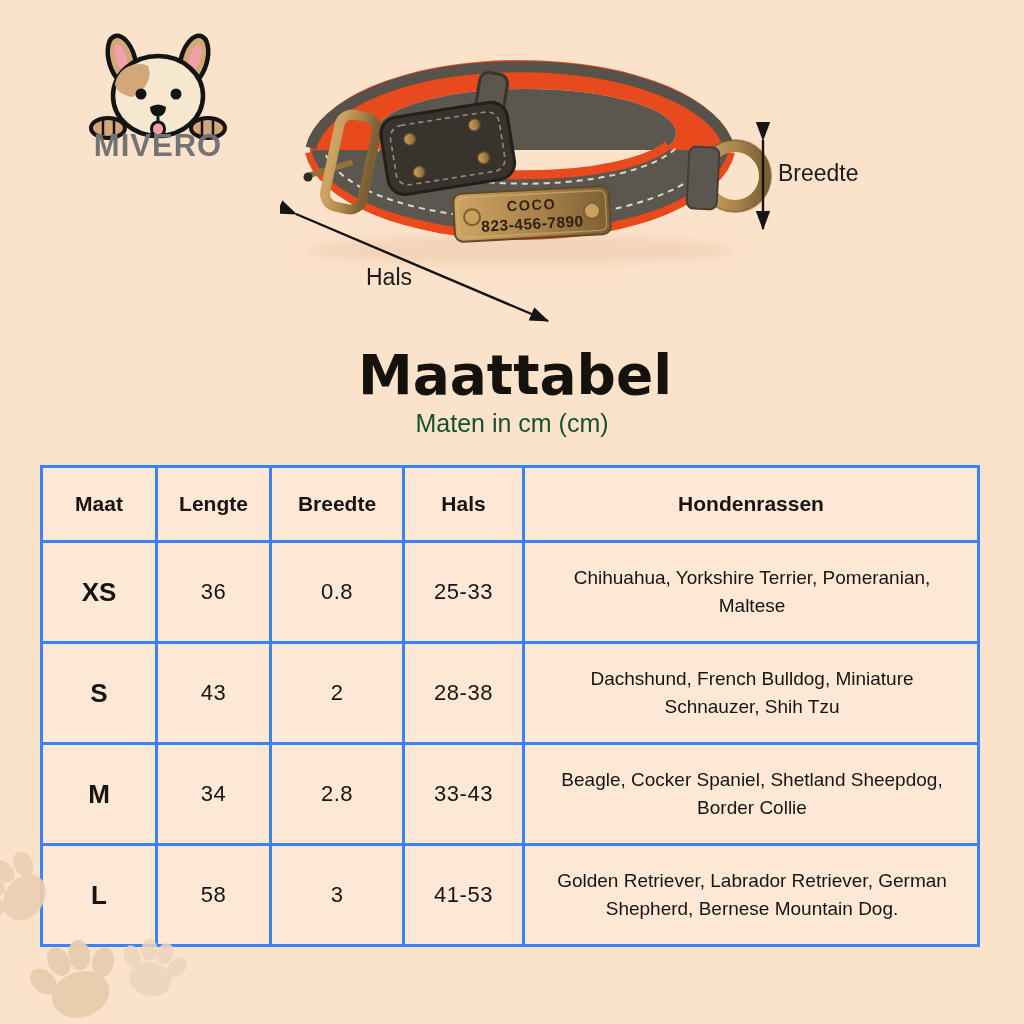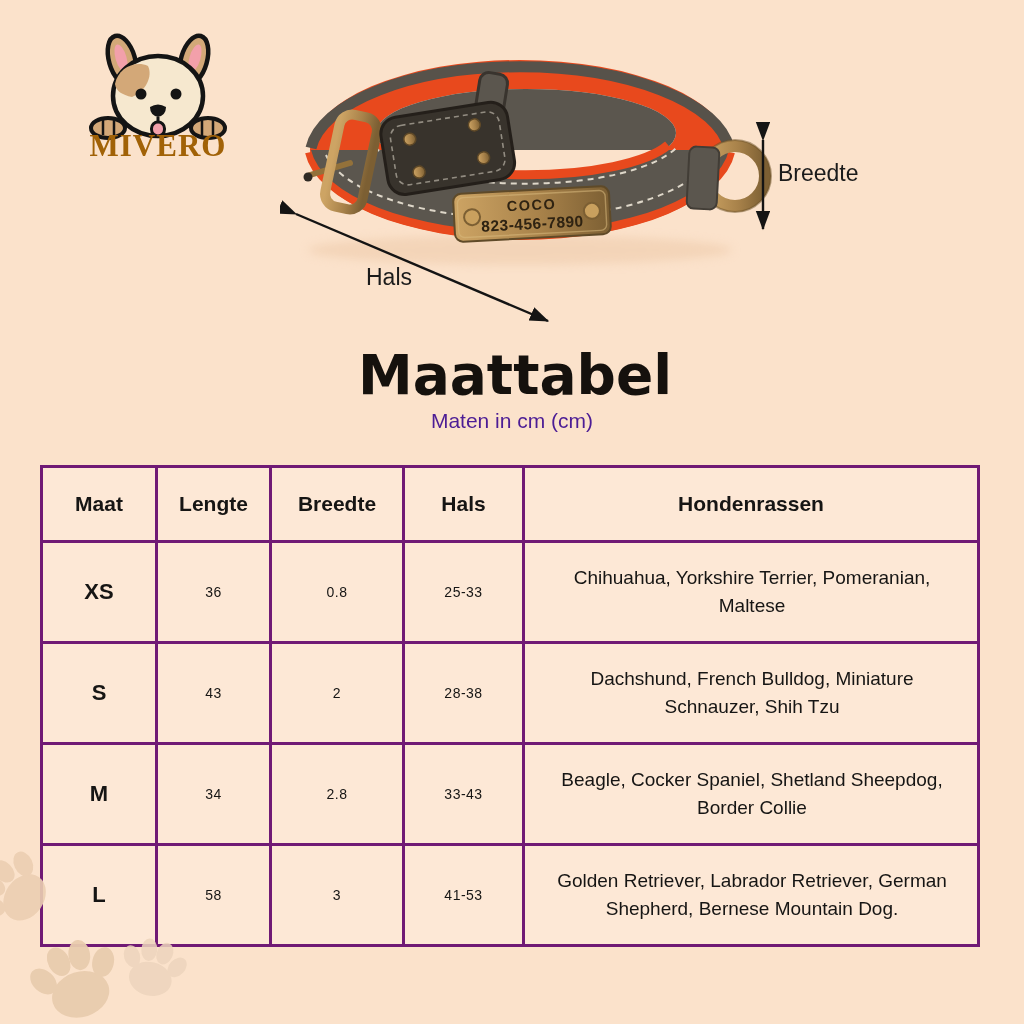--- a/index.html
+++ b/index.html
@@ -7,50 +7,50 @@
     width:1024px;height:1024px;position:relative;overflow:hidden;
     background:#fbe2cb;color:#161514;
     font-family:"Liberation Sans",sans-serif;
   }
   .canvas{position:absolute;inset:0;}
 
   
   .logo{position:absolute;left:58px;top:28px;width:200px;text-align:center;}
   .logo svg{display:block;margin:0 auto;}
   .brand{
-    font-family:Liberation Serif, serif;font-weight:800;font-size:31px;
-    letter-spacing:1px;color:#a16207;margin-top:-12px;position:relative;z-index:2;
+    font-family:Liberation Sans, sans-serif;font-weight:800;font-size:31px;
+    letter-spacing:1px;color:#737373;margin-top:-12px;position:relative;z-index:2;
   }
 
   
   .hero{position:absolute;left:280px;top:45px;width:600px;height:290px;}
   .measure-label{position:absolute;font-size:23px;color:#1b1b1b;z-index:3;}
   .lbl-breedte{left:778px;top:160px;}
   .lbl-hals{left:366px;top:264px;}
 
   
   .page-title{
     position:absolute;left:0;top:340px;width:1024px;margin:3px;text-align:center;
     font-family:"DejaVu Sans",sans-serif;font-weight:800;font-size:55px;color:#15110d;
   }
-  .page-subtitle{position:absolute;left:0;top:409px;width:1024px;text-align:center;font-size:21px;color:#4c1d95;}
+  .page-subtitle{position:absolute;left:0;top:409px;width:1024px;text-align:center;font-size:25px;color:#14532d;}
 
   
   table.size-table{
     position:absolute;left:40px;top:465px;width:937px;
     border-collapse:collapse;table-layout:fixed;background:#fde8d6;
   }
   .size-table th,.size-table td{
-    border:3px solid #701a75;text-align:center;vertical-align:middle;color:#161514;
+    border:3px solid #3b82f6;text-align:center;vertical-align:middle;color:#161514;
   }
   .size-table thead tr{height:75px;}
   .size-table tbody tr{height:101px;}
   .size-table th{font-size:21px;font-weight:700;}
-  td.cell-size{font-size:22px;font-weight:700;}
-  td.cell-num{font-size:14px;letter-spacing:.5px;font-weight:400;}
+  td.cell-size{font-size:26px;font-weight:700;}
+  td.cell-num{font-size:22px;letter-spacing:.5px;font-weight:400;}
   td.cell-breeds{text-align:center;font-size:19px;line-height:1.5;padding:0 18px 0 20px;font-weight:400;}
 
   
   .paws{position:absolute;left:0;top:828px;}
 </style>
 </head>
 <body>
 
 <div class="canvas">
 

